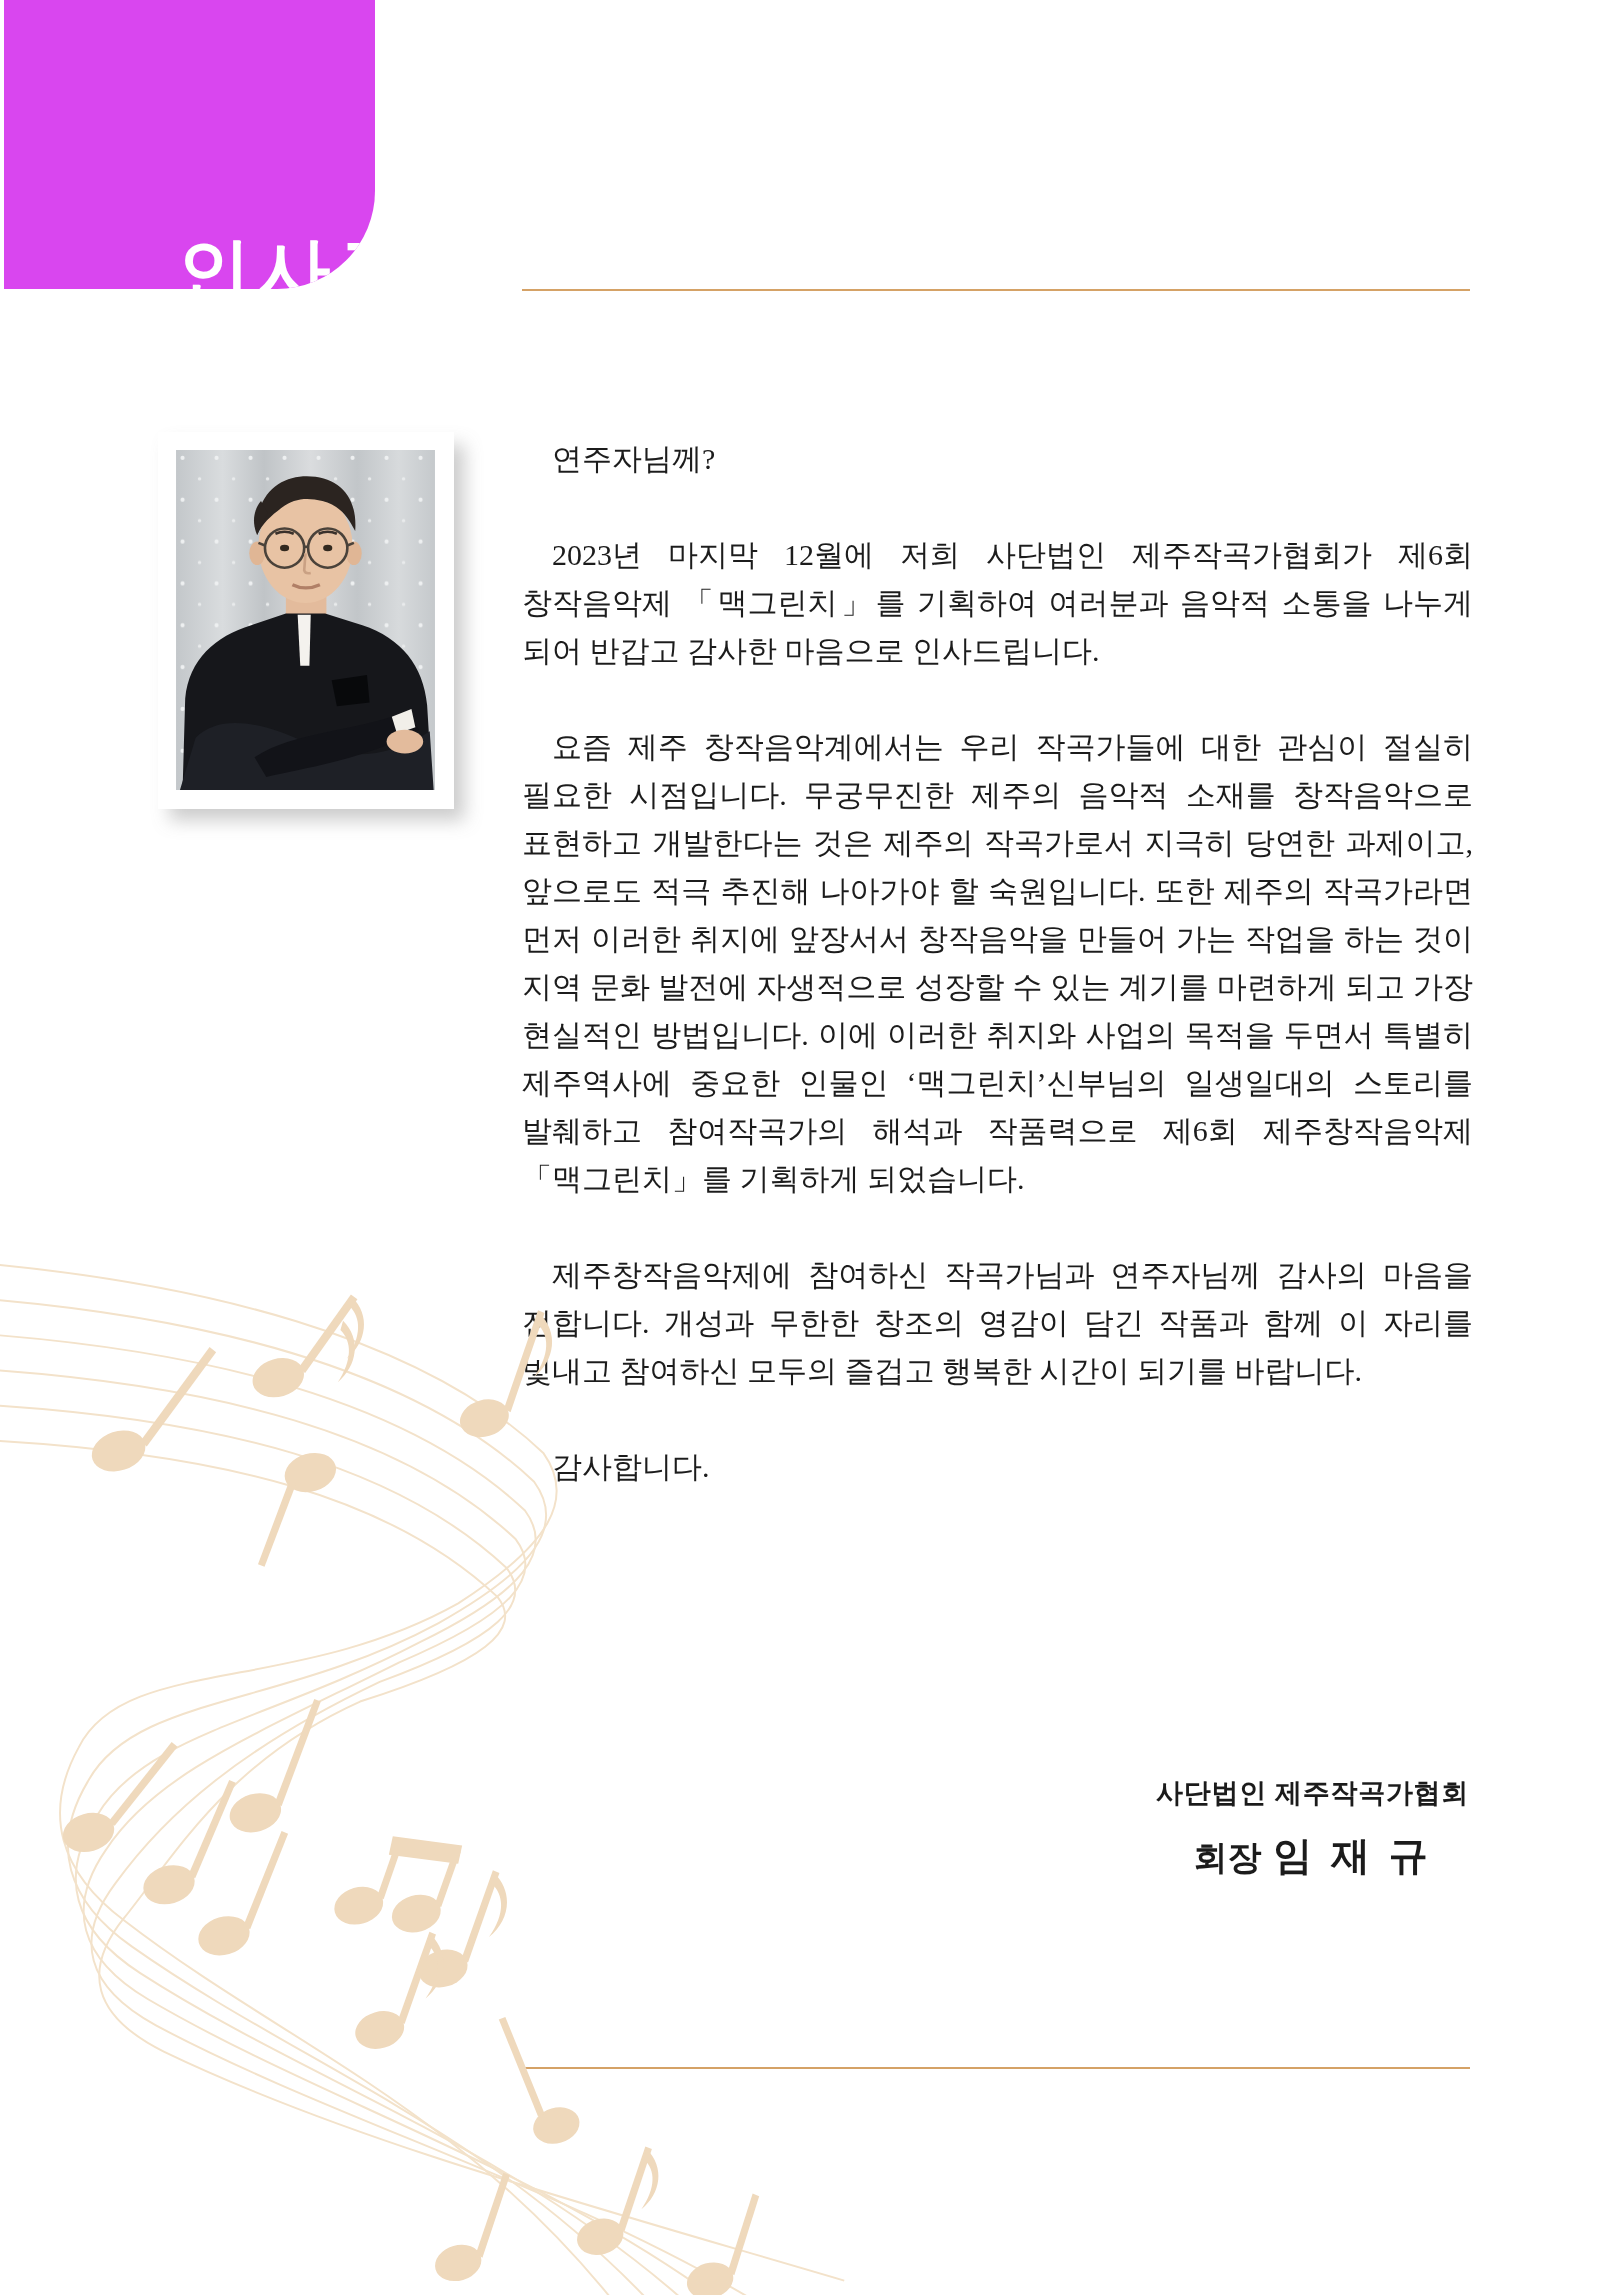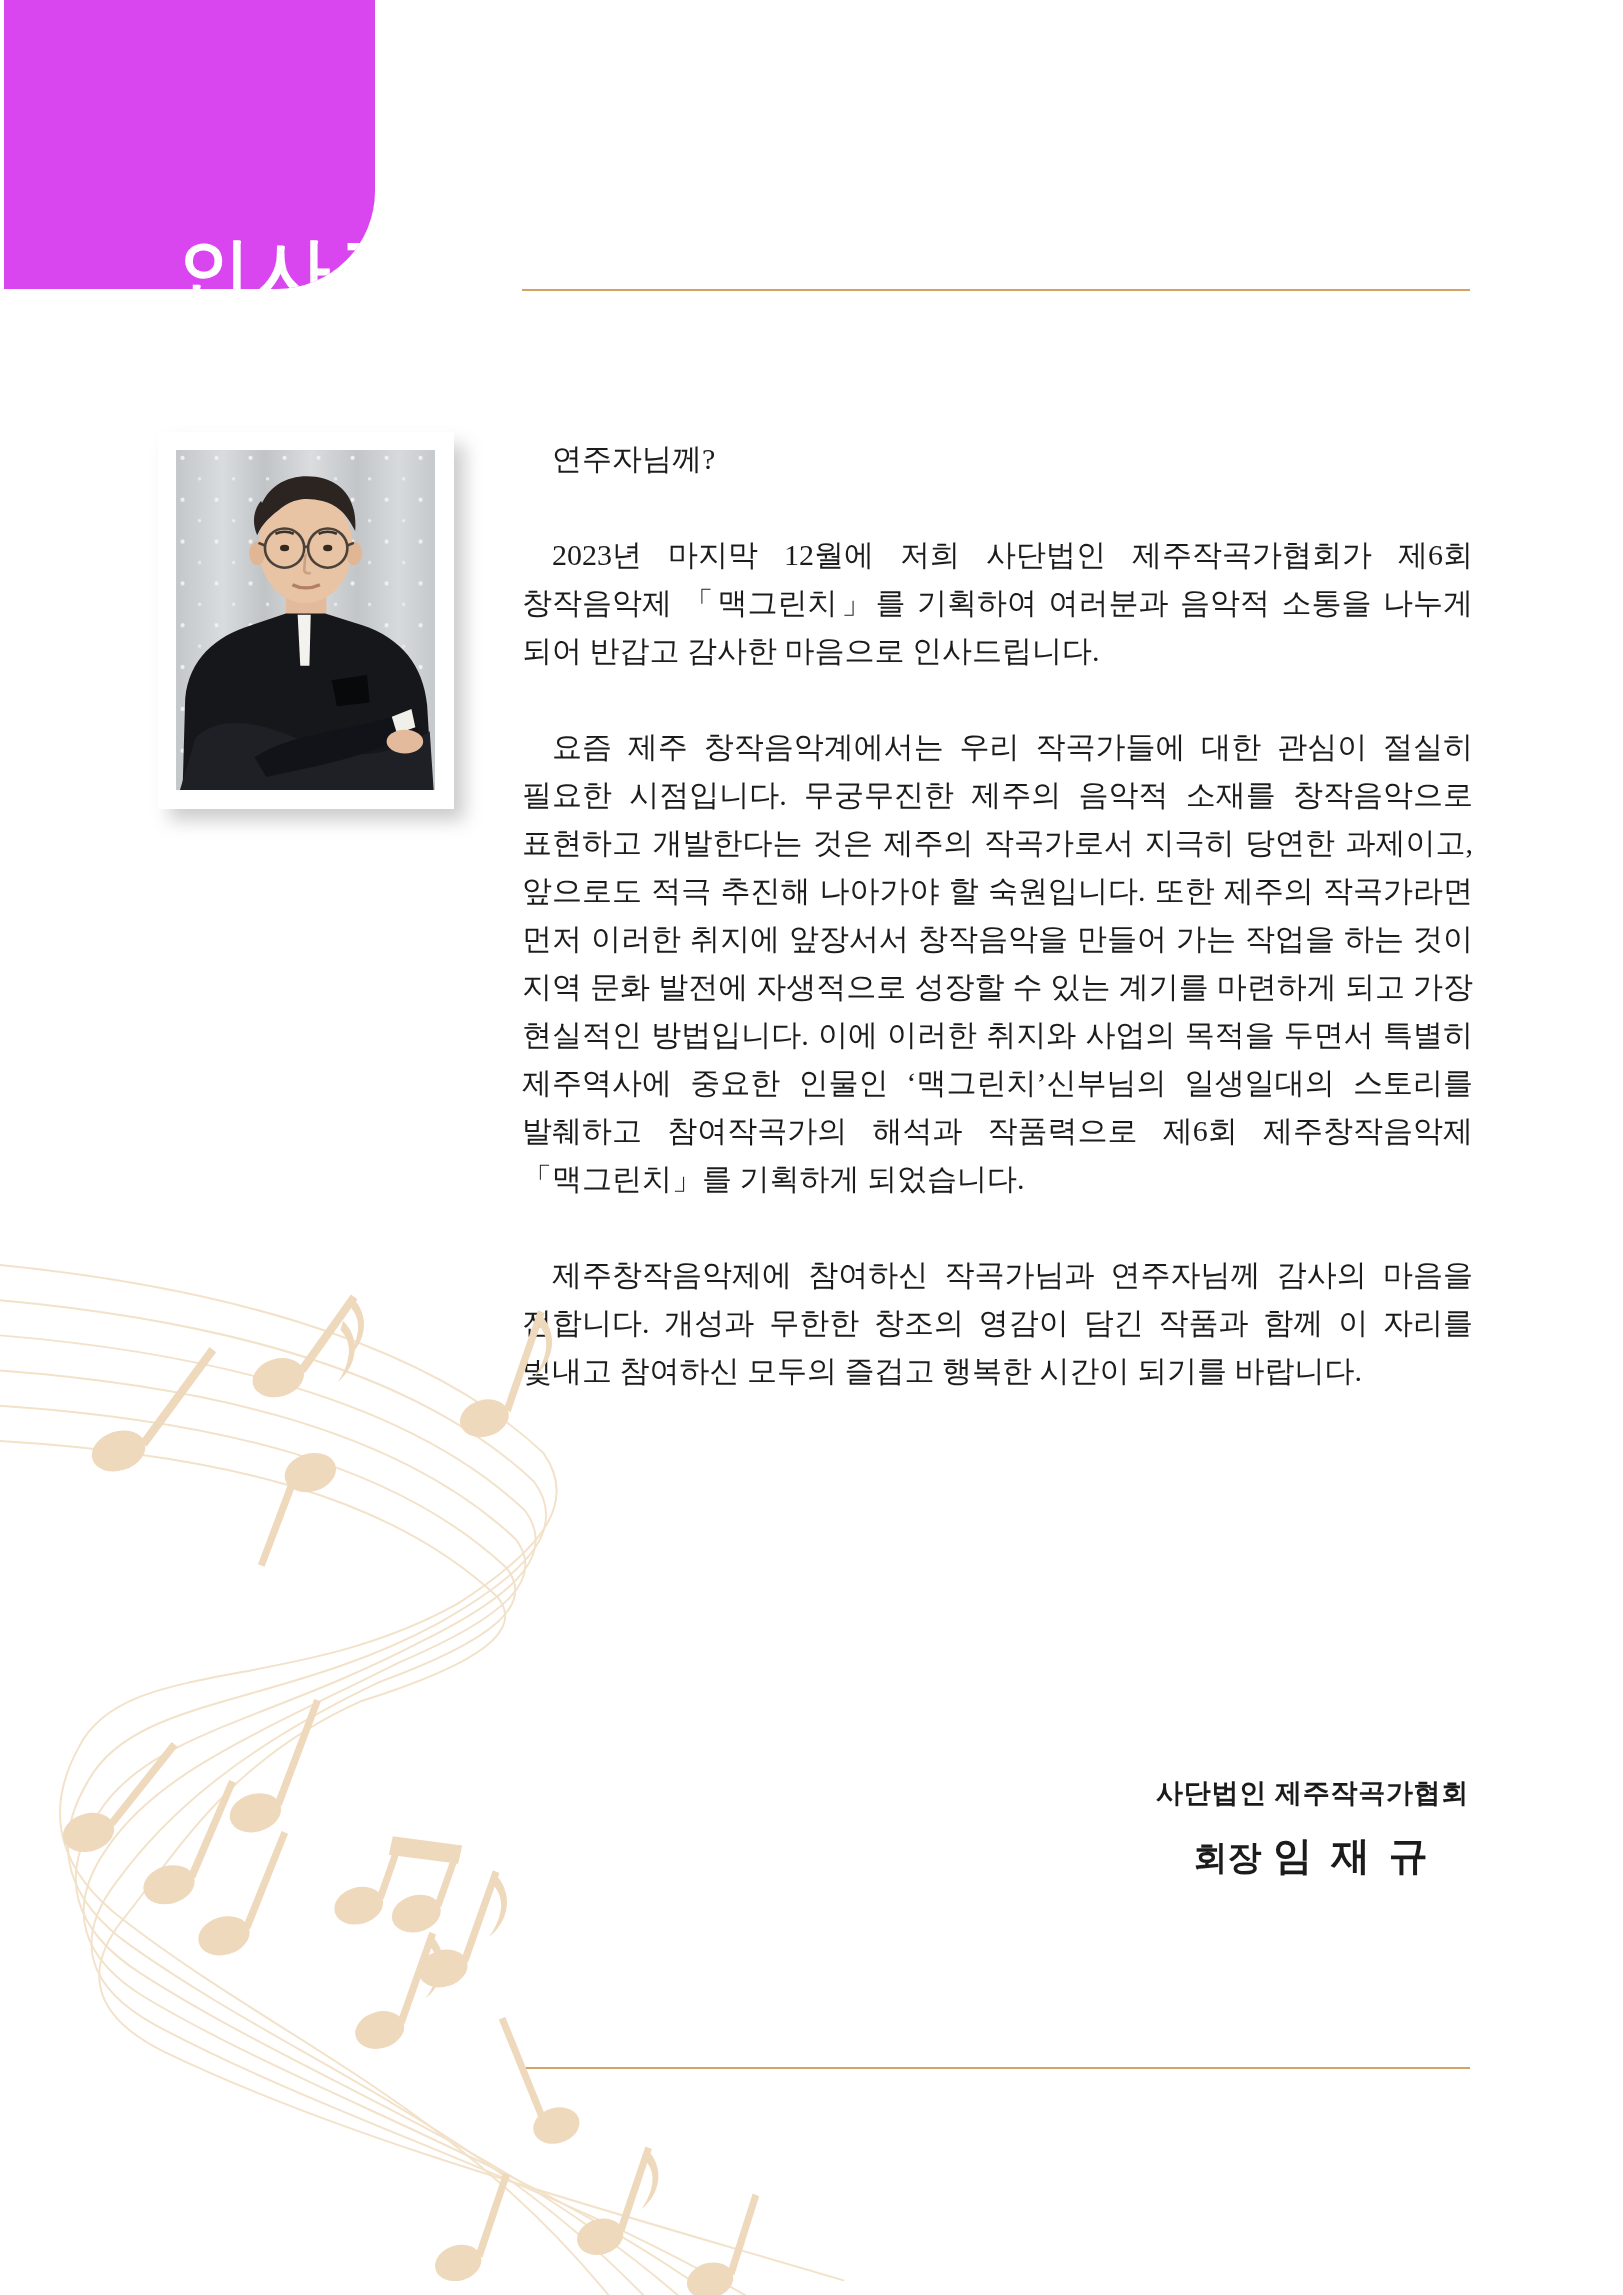--- a/index.html
+++ b/index.html
@@ -136,20 +136,21 @@
       <path d="M 198 158 L 196 184 Q 198 190 206 188" fill="none" stroke="#caa184" stroke-width="4"></path>
       <path d="M 178 206 Q 198 216 220 206" fill="none" stroke="#b07f66" stroke-width="5"></path>
     </svg>
   </div>
 
   <div class="letter">
     <p>연주자님께?</p>
     <p>2023년 마지막 12월에 저희 사단법인 제주작곡가협회가 제6회 창작음악제 「맥그린치」를 기획하여 여러분과 음악적 소통을 나누게 되어 반갑고 감사한 마음으로 인사드립니다.</p>
     <p>요즘 제주 창작음악계에서는 우리 작곡가들에 대한 관심이 절실히 필요한 시점입니다. 무궁무진한 제주의 음악적 소재를 창작음악으로 표현하고 개발한다는 것은 제주의 작곡가로서 지극히 당연한 과제이고, 앞으로도 적극 추진해 나아가야 할 숙원입니다. 또한 제주의 작곡가라면 먼저 이러한 취지에 앞장서서 창작음악을 만들어 가는 작업을 하는 것이 지역 문화 발전에 자생적으로 성장할 수 있는 계기를 마련하게 되고 가장 현실적인 방법입니다. 이에 이러한 취지와 사업의 목적을 두면서 특별히 제주역사에 중요한 인물인 ‘맥그린치’신부님의 일생일대의 스토리를 발췌하고 참여작곡가의 해석과 작품력으로 제6회 제주창작음악제 「맥그린치」를 기획하게 되었습니다.</p>
     <p>제주창작음악제에 참여하신 작곡가님과 연주자님께 감사의 마음을 전합니다. 개성과 무한한 창조의 영감이 담긴 작품과 함께 이 자리를 빛내고 참여하신 모두의 즐겁고 행복한 시간이 되기를 바랍니다.</p>
+    <p>감사합니다.</p>
   </div>
 
   <div class="signature">
     <div class="sig-org">사단법인 제주작곡가협회</div>
     <div>
       <span class="sig-role">회장</span><span class="sig-name">임 재 규</span>
     </div>
   </div>
 
   <div class="rule rule-bottom"></div>

